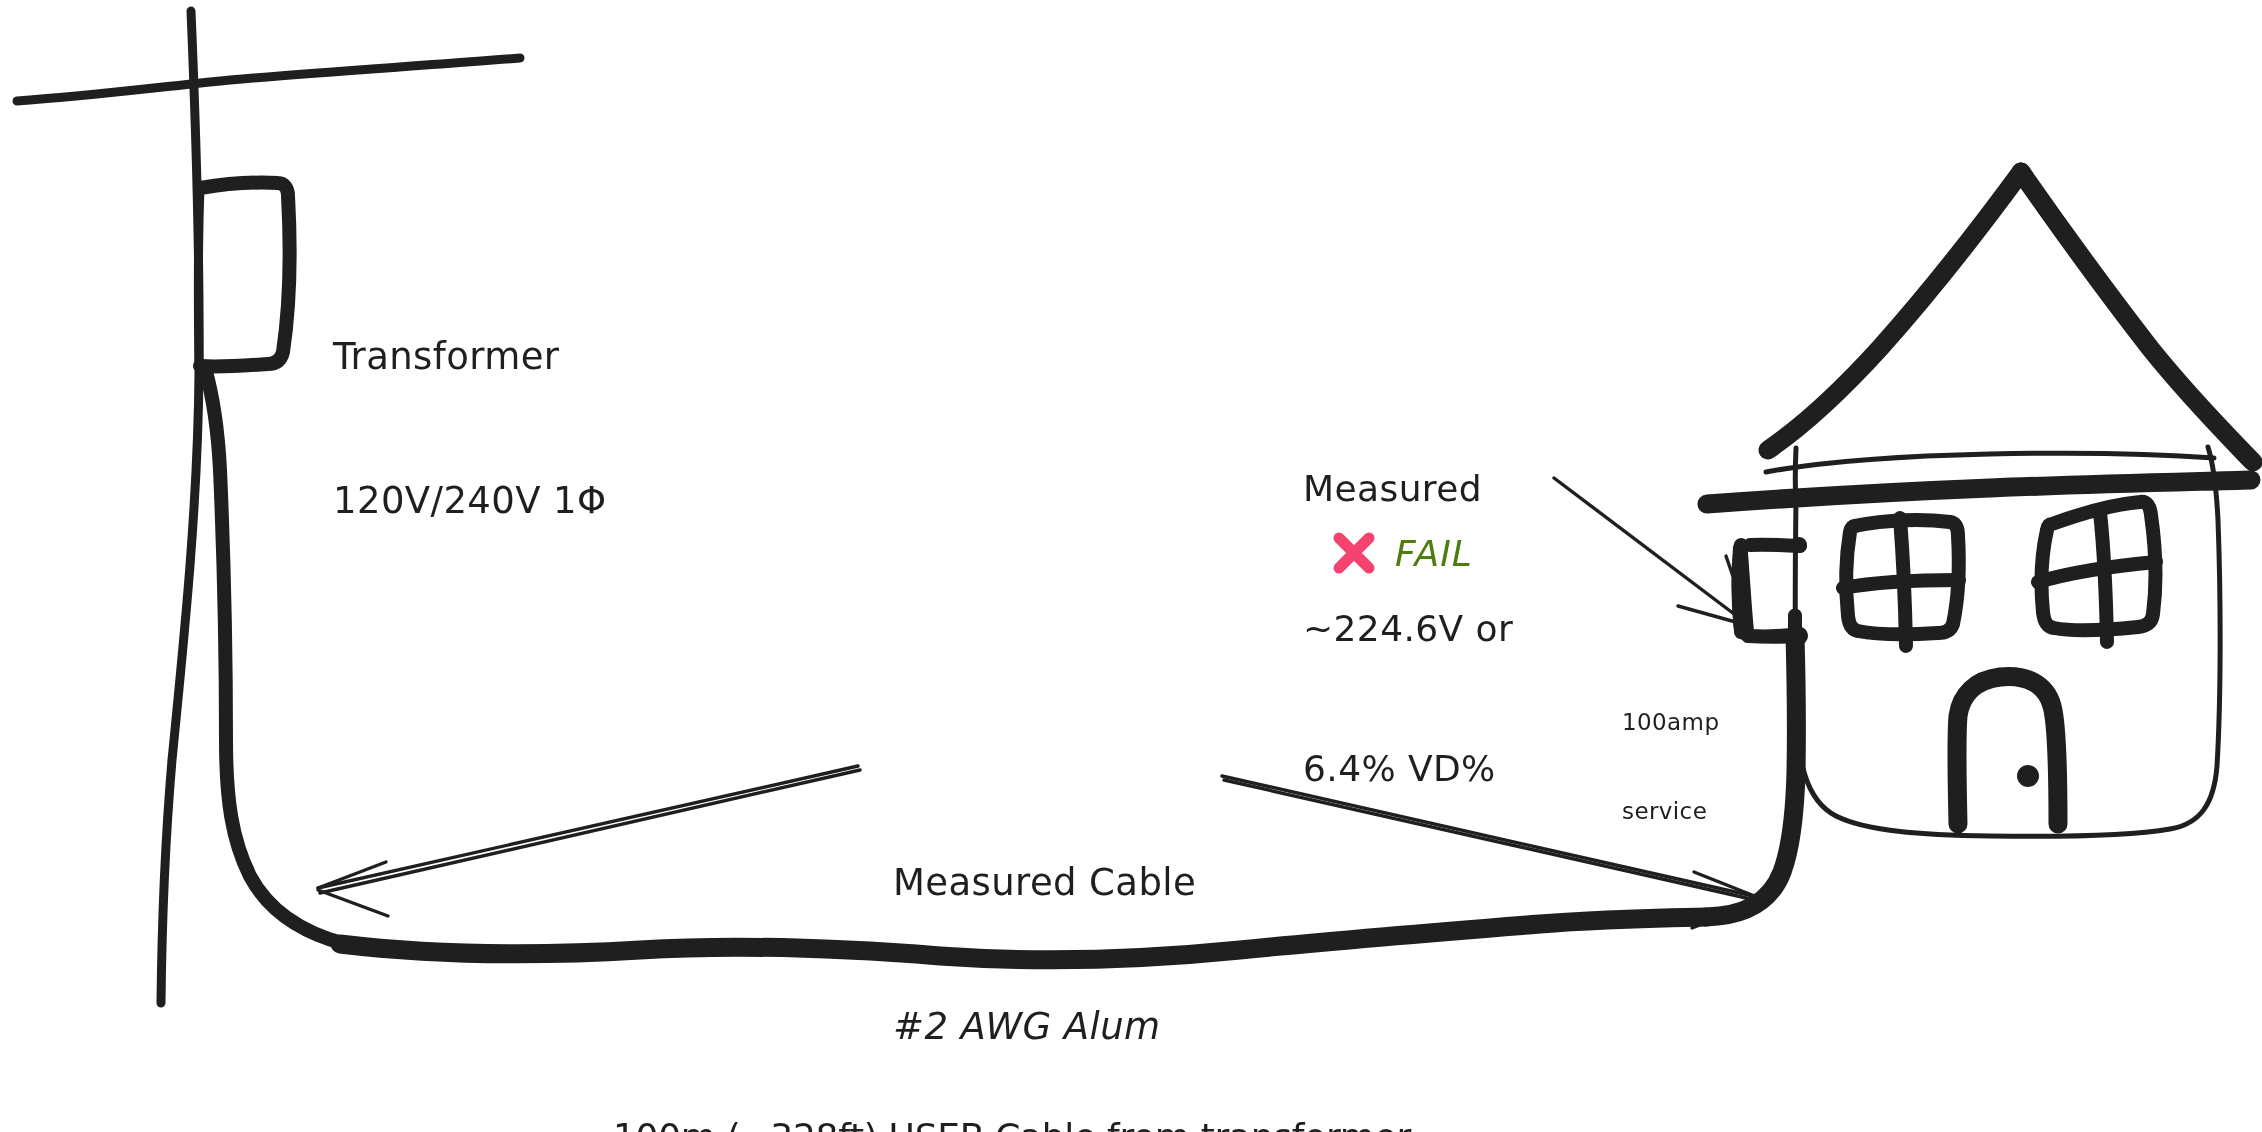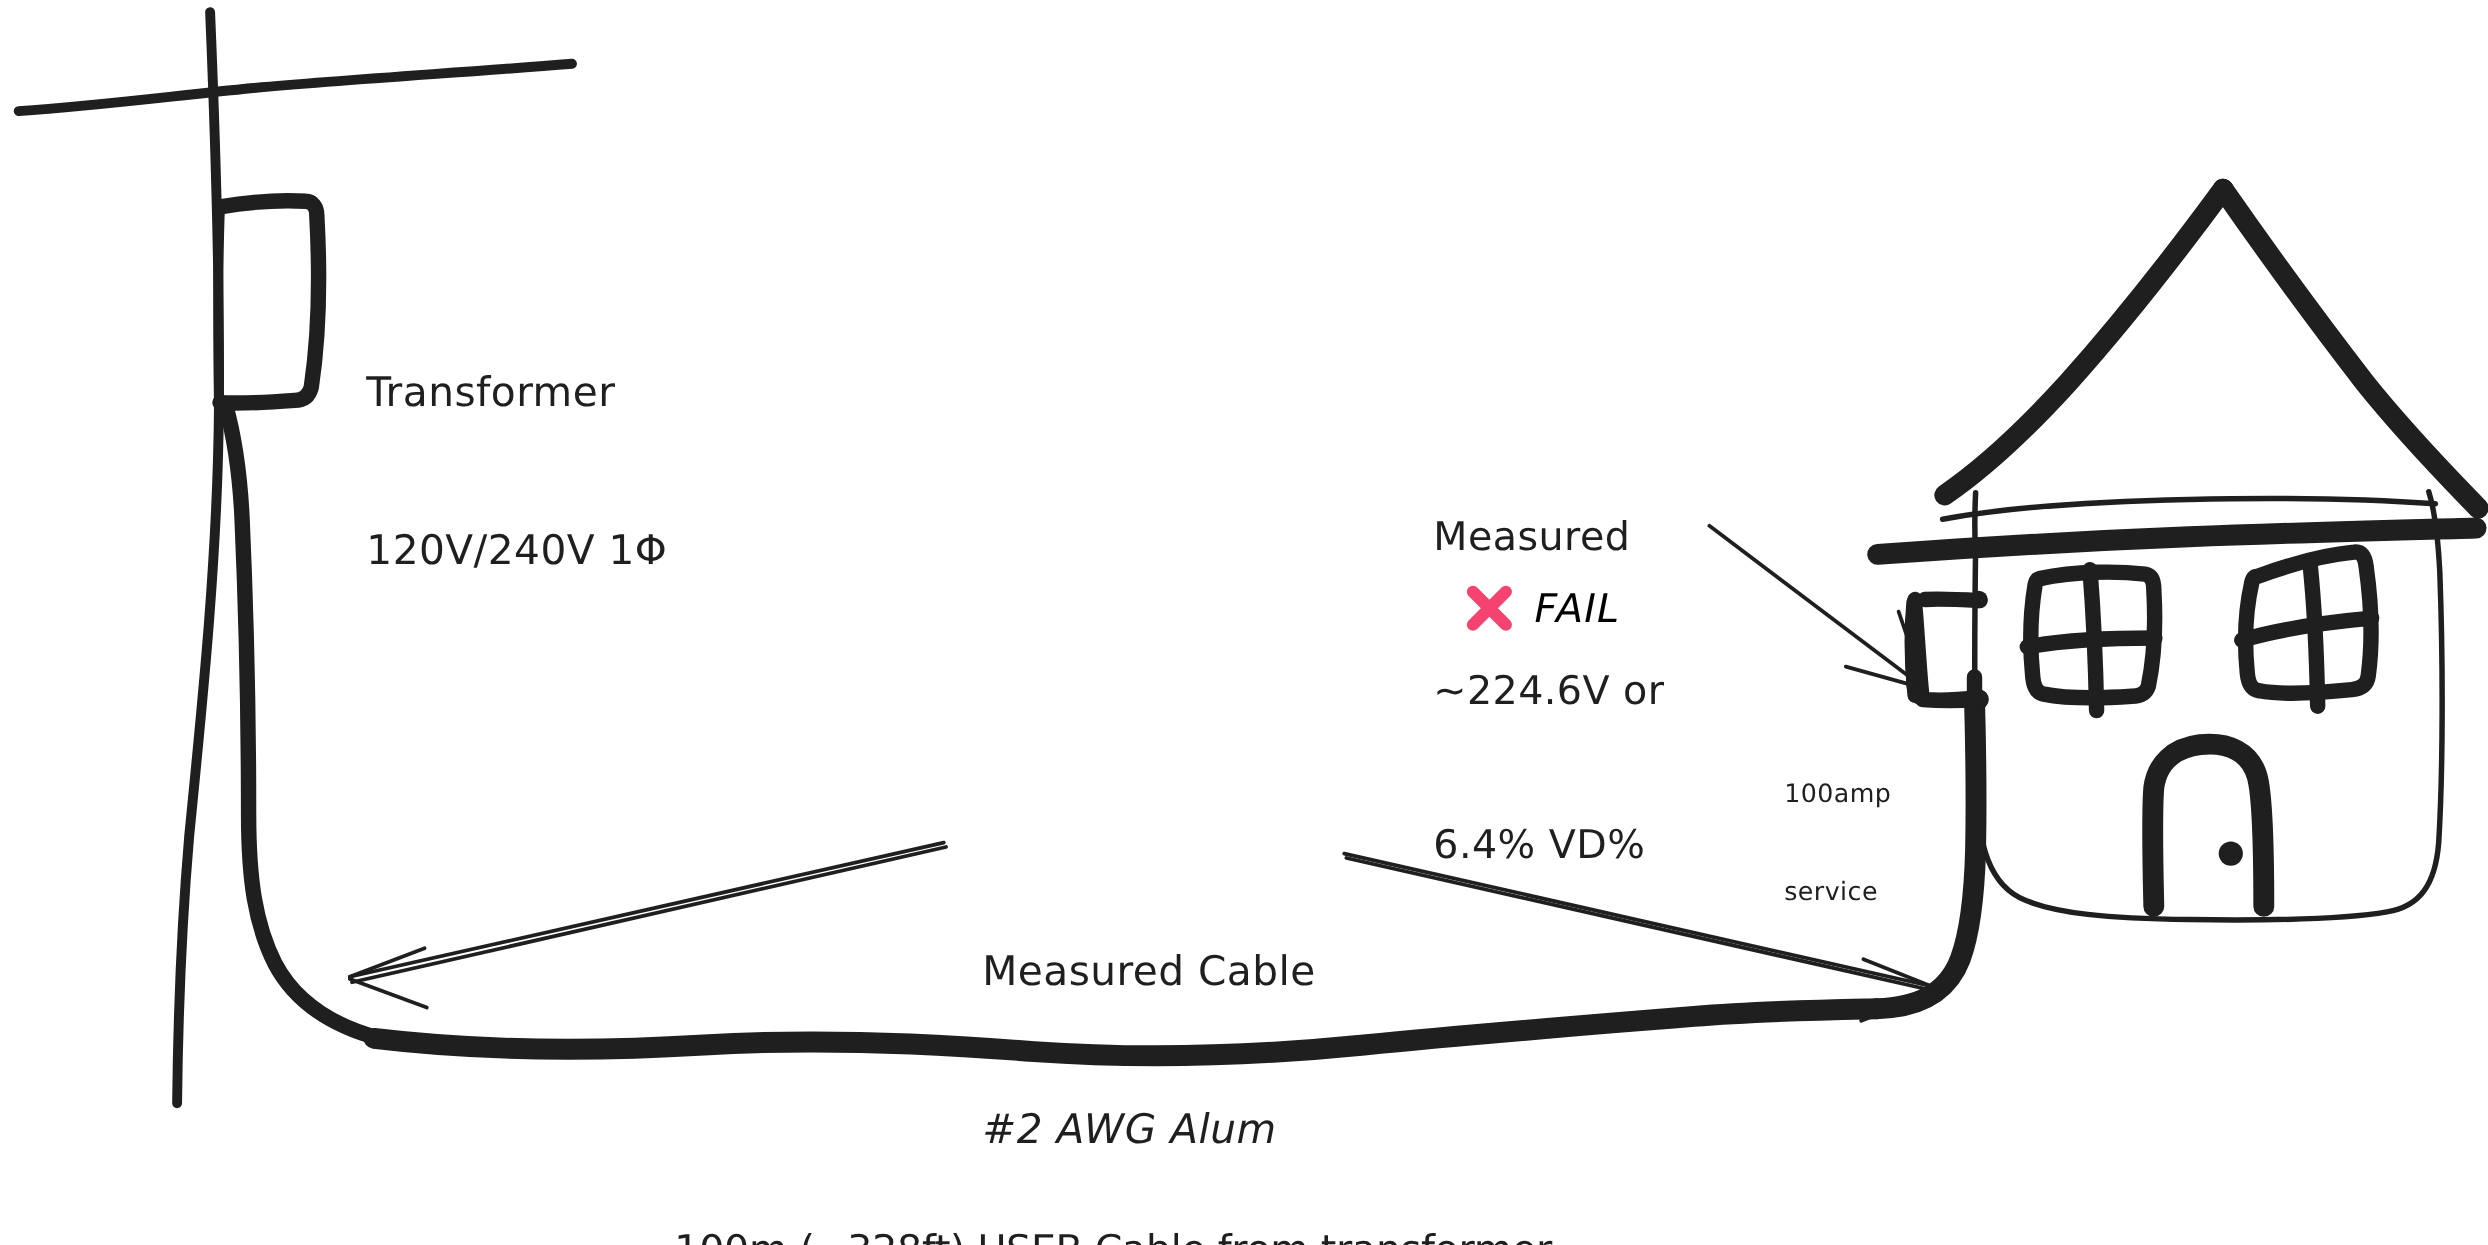--- a/index.html
+++ b/index.html
@@ -56,21 +56,21 @@
     gap: 18px;
   }
   .fail-mark {
     width: 46px;
     height: 46px;
     position: relative;
     flex: 0 0 auto;
   }
   .fail-mark svg { display: block; }
   .fail-word {
-    color: #000000;
+    color: #4d7c0f;
     font-size: 36px;
     font-family: "DejaVu Sans", sans-serif;
     font-style: italic;
     letter-spacing: 1px;
   }
   .label-service {
     left: 1622px;
     top: 648px;
     font-size: 23px;
   }

